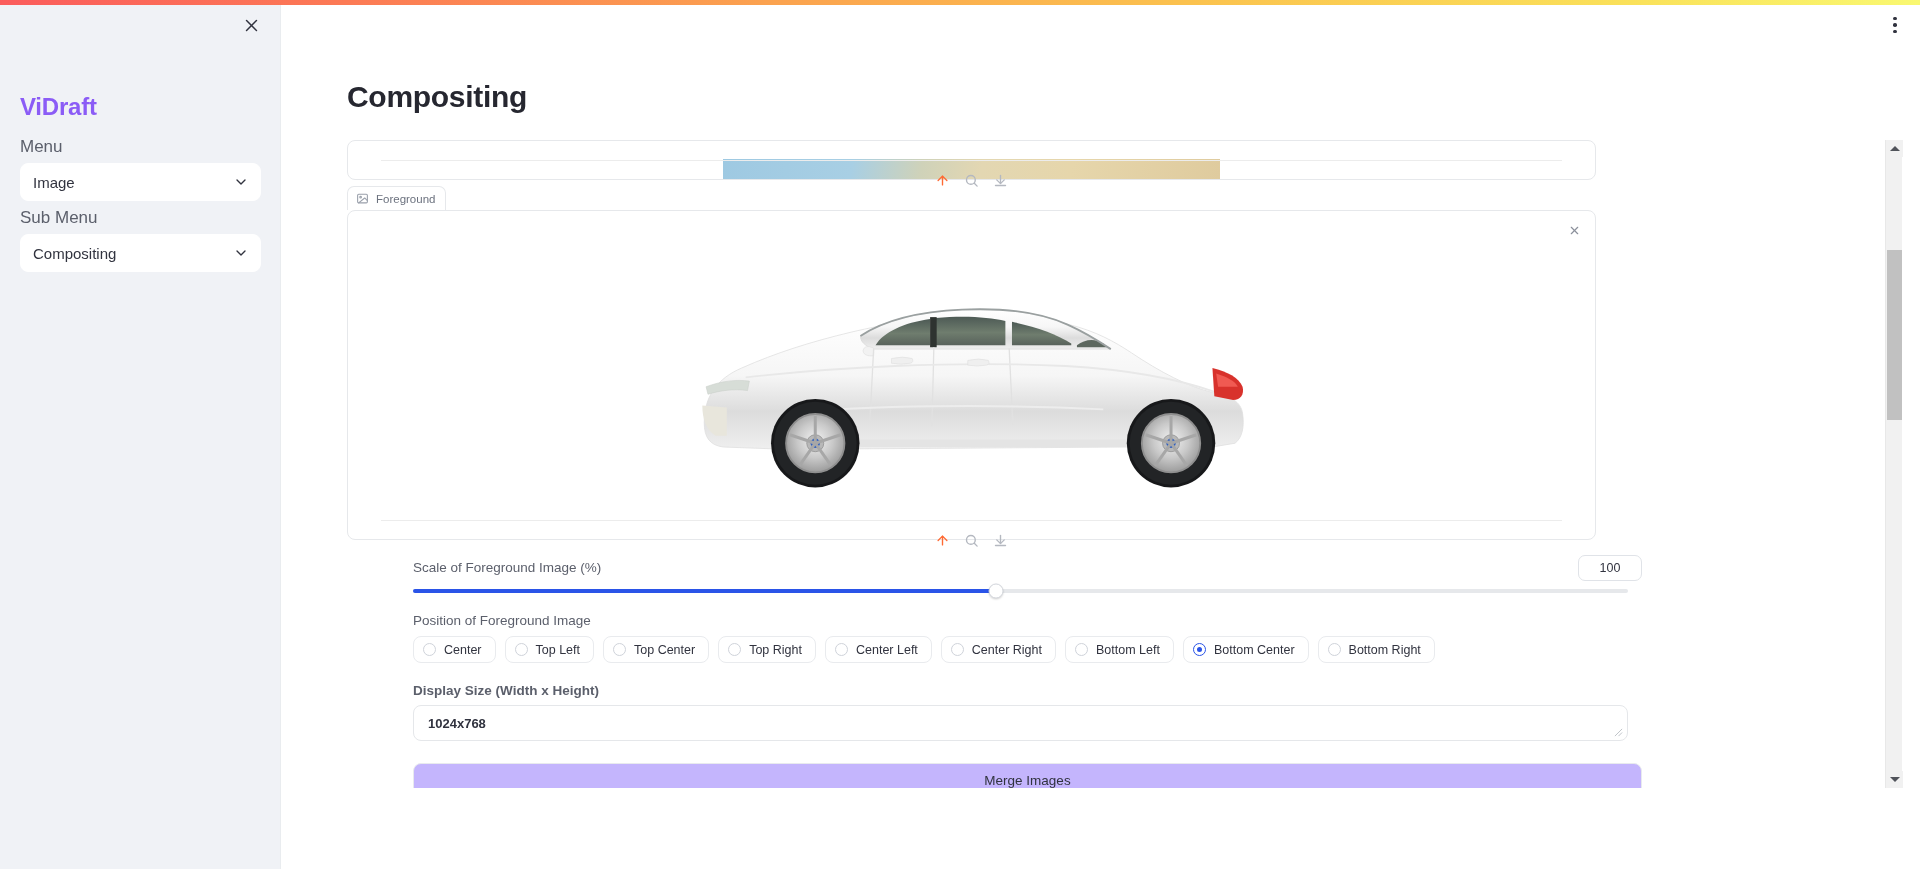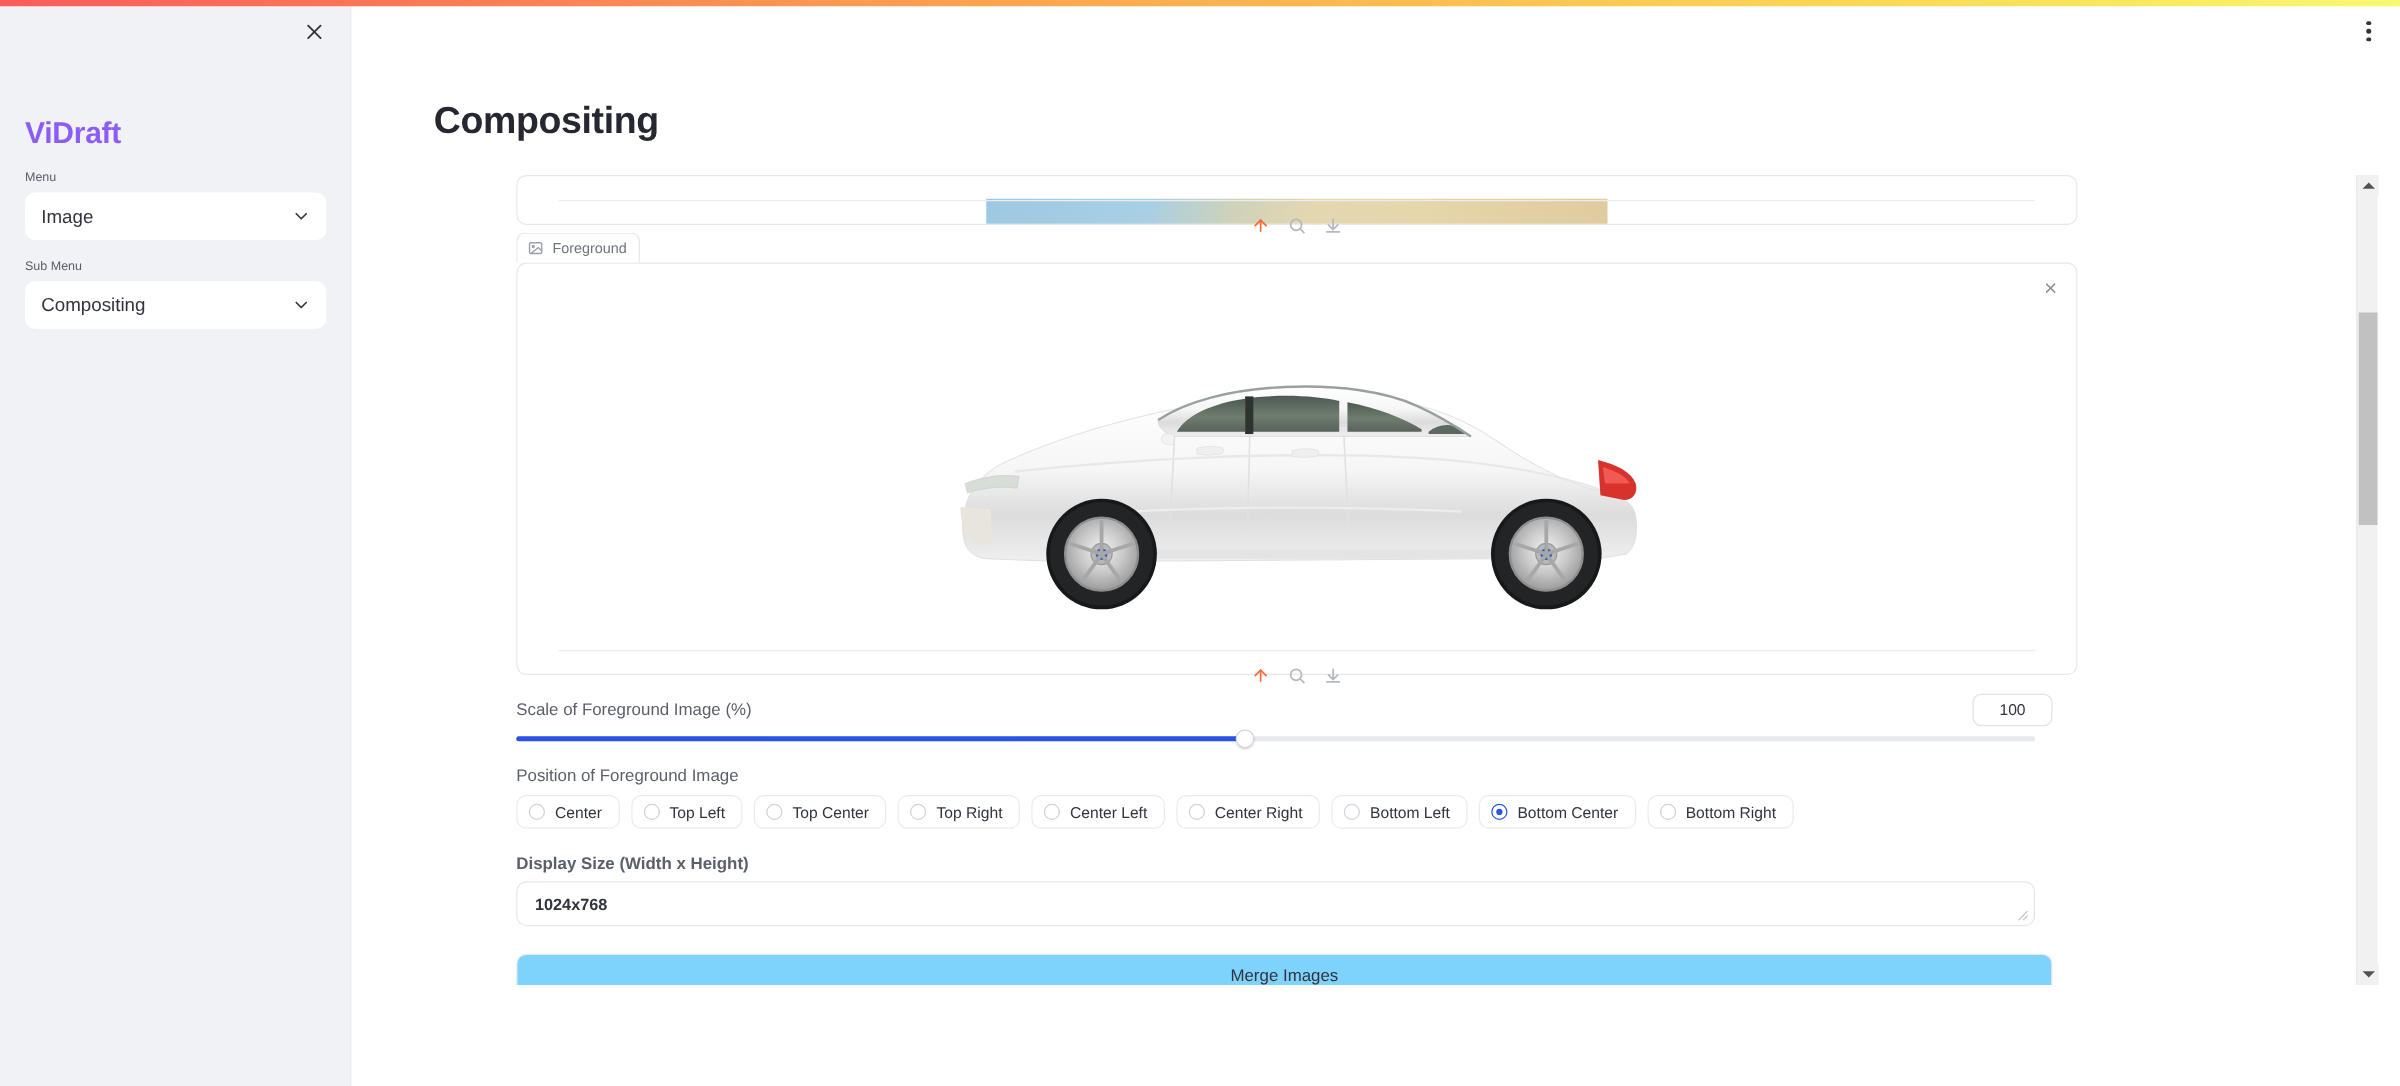--- a/index.html
+++ b/index.html
@@ -32,21 +32,21 @@
     color: #31333f; cursor: pointer;
     font-size: 19px; line-height: 1;
   }
   .sidebar-close svg { display: block; }
   .brand {
     position: absolute; top: 93px; left: 20px;
     font-size: 24px; font-weight: bold; color: #8b5cf6;
     letter-spacing: -0.2px;
   }
   .field-label {
-    font-size: 10px; color: #5b5f6b; margin-bottom: 6px;
+    font-size: 17px; color: #5b5f6b; margin-bottom: 6px;
     font-weight: 400;
   }
   .group-menu { position: absolute; top: 137px; left: 20px; width: 241px; }
   .group-submenu { position: absolute; top: 208px; left: 20px; width: 241px; }
   .select-box {
     position: relative;
     height: 38px;
     background: #ffffff;
     border-radius: 8px;
     display: flex; align-items: center;
@@ -86,21 +86,20 @@
     overflow: hidden;
   }
 
   
   .img-panel {
     position: relative;
     border: 1px solid #e6e8eb;
     border-radius: 8px;
     background: #ffffff;
     width: 1249px;
-    margin-left: 66px;
   }
   .panel-tab {
     position: absolute; top: -1px; left: -1px;
     display: flex; align-items: center; gap: 7px;
     height: 24px; padding: 0 10px 0 8px;
     background: #ffffff;
     border: 1px solid #e6e8eb;
     border-bottom: none;
     border-radius: 7px 7px 0 0;
     font-size: 11.5px; color: #6c727f;
@@ -211,21 +210,21 @@
     padding: 0 14px; font-size: 13px; color: #31333f;
   }
   .resize-grip {
     position: absolute; right: 4px; bottom: 3px;
     width: 9px; height: 9px; color: #b9bdc4;
   }
 
   .merge-btn {
     margin-top: 22px; margin-left: 66px;
     width: 1229px; height: 34px;
-    background: #7dd3fc;
+    background: #c4b5fd;
     border: 1px solid #e8eaee;
     border-radius: 8px 8px 0 0;
     display: flex; align-items: center; justify-content: center;
     font-size: 13.5px; color: #31333f; font-weight: 400;
     cursor: pointer;
   }
 
   
   .scrollbar {
     position: absolute; top: 140px; right: 18px;

